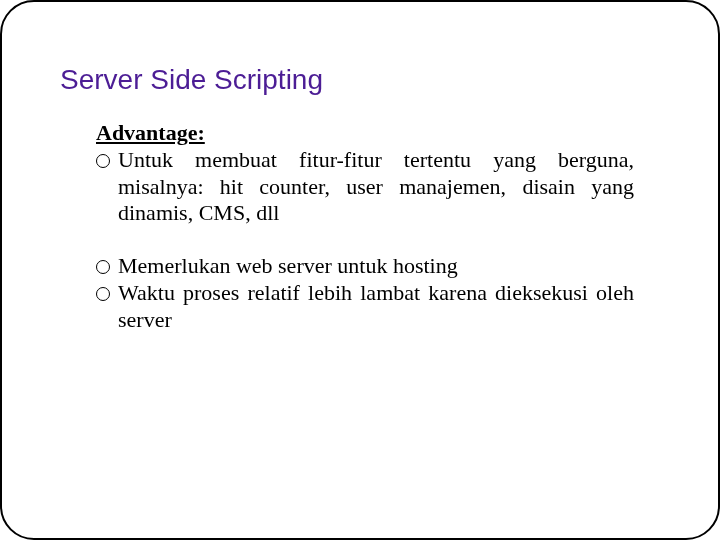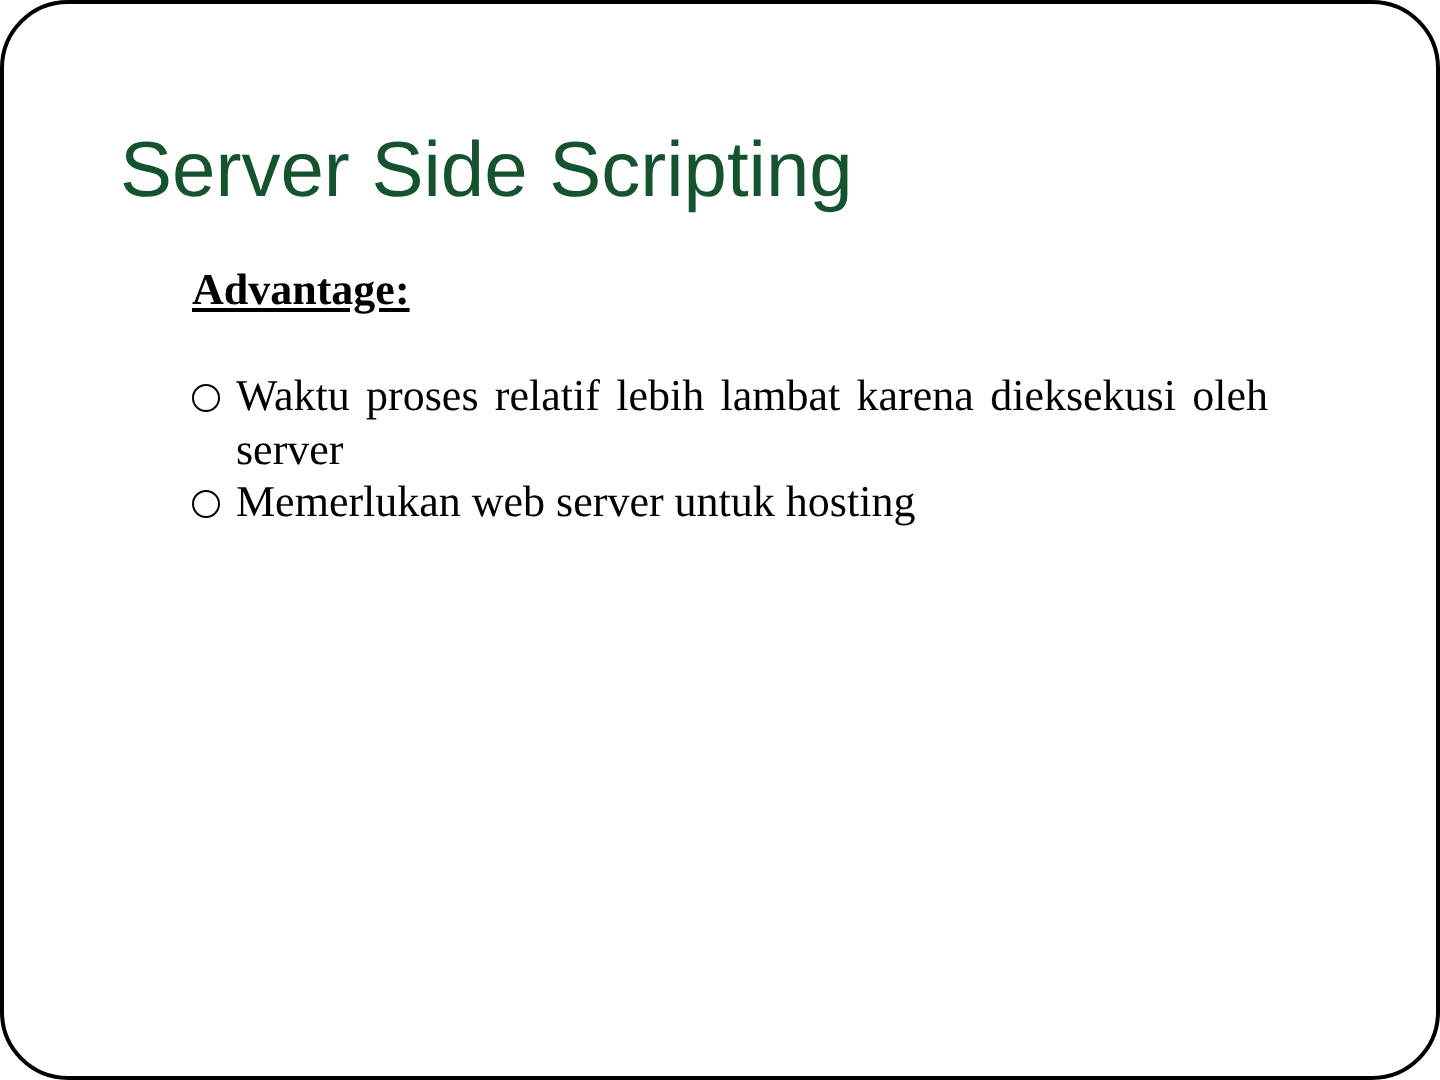--- a/index.html
+++ b/index.html
@@ -8,23 +8,23 @@
   .slide {
     position: relative;
     width: 720px;
     height: 540px;
     border: 2px solid #000;
     border-radius: 34px;
     padding: 38px 56px 38px 56px;
   }
   .title {
     font-family: Arial, Helvetica, sans-serif;
-    font-size: 39px;
+    font-size: 28px;
     font-weight: 400;
-    color: #14532d;
+    color: #4c1d95;
     margin-top: 24px;
     margin-bottom: 24px;
     margin-left: 2px;
   }
   .content {
     margin-left: 38px;
     margin-right: 28px;
     font-size: 22px;
     line-height: 1.22;
   }
@@ -61,23 +61,24 @@
 <body>
 
 <div class="slide">
 
   <h1 class="title">Server Side Scripting</h1>
 
   <div class="content">
 
     <div class="sect-head">Advantage:</div>
     <ul class="bullets">
+      <li>Untuk membuat fitur-fitur tertentu yang berguna, misalnya: hit counter, user manajemen, disain yang dinamis, CMS, dll</li>
     </ul>
 
     <div class="gap"></div>
 
     <ul class="bullets">
+      <li>Memerlukan web server untuk hosting</li>
       <li>Waktu proses relatif lebih lambat karena dieksekusi oleh server</li>
-      <li>Memerlukan web server untuk hosting</li>
     </ul>
 
   </div>
 </div>
 
 </body></html>

